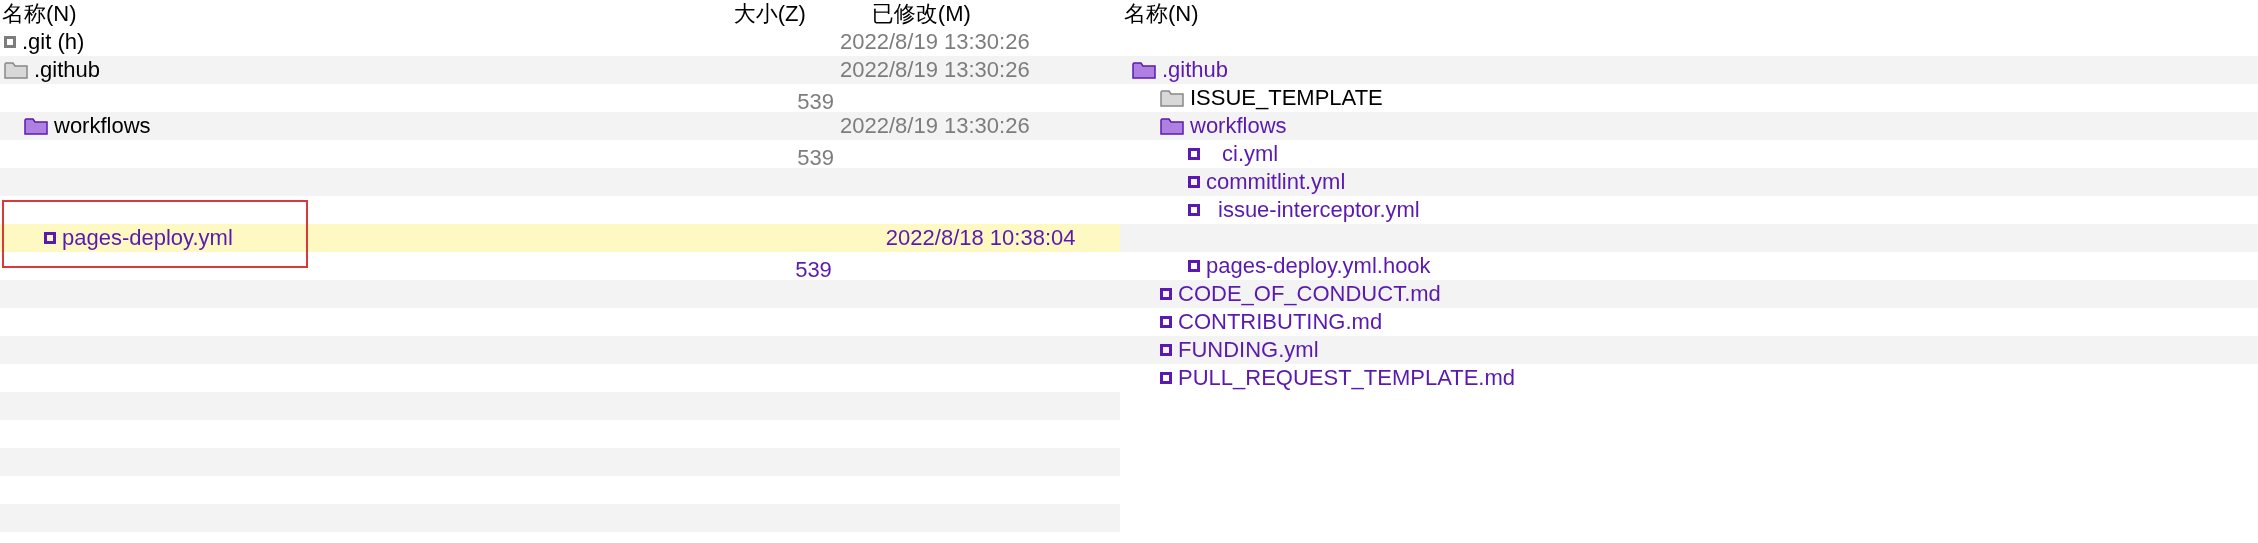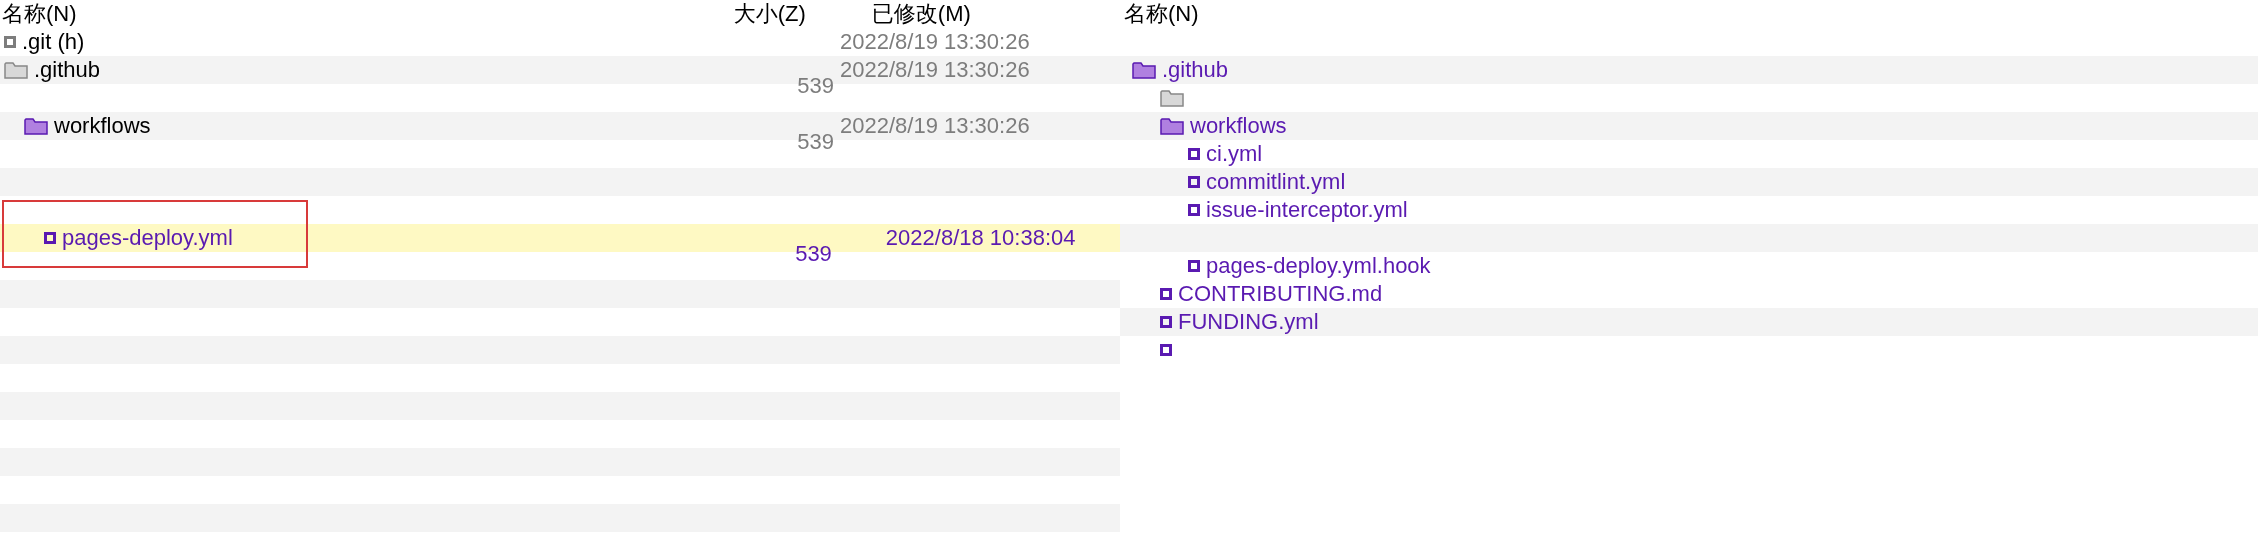--- a/index.html
+++ b/index.html
@@ -18,21 +18,21 @@
     .header-row { display: flex; height: 28px; line-height: 28px; font-size: 22px; gap: 19px; }
     .header-cell { font-weight: 400; }
     .header-name-l { width: 720px; padding-left: 2px; }
     .header-size-l { width: 120px; text-align: left; }
     .header-mod-l  { width: 250px; text-align: left; }
     .header-name-r { padding-left: 4px; }
 
     .rows { }
     .row {
       display: flex; height: 28px; line-height: 28px;
-      align-items: center;
+      align-items: flex-start;
     }
     .row.alt { background: #f3f3f3; }
     .row.selected { background: #fef9c3; color: #5a1ab1; gap: 48px; }
     .highlight-rect {
       position: absolute;
       border: 2px solid #d83a3a;
       left: 2px; top: 200px;
       width: 306px; height: 68px;
       z-index: 5;
     }
@@ -146,51 +146,57 @@
           </svg>
         </span>
         <span class="purple r-label">.github</span>
       </div>
       <div class="r-row" style="padding-left: 40px;">
         <span class="icon-folder grey">
           <svg class="folder-svg" viewBox="0 0 24 20">
             <path d="M1 4 L1 18 L23 18 L23 6 L11 6 L9 3 L2 3 Z" fill="#d8d8d8" stroke="#888" stroke-width="1.5"></path>
           </svg>
         </span>
+        <span class="black r-label">ISSUE_TEMPLATE</span>
       </div>
       <div class="r-row alt" style="padding-left: 40px;">
         <span class="icon-folder purple">
           <svg class="folder-svg" viewBox="0 0 24 20">
             <path d="M1 4 L1 18 L23 18 L23 6 L11 6 L9 3 L2 3 Z" fill="#b080e0" stroke="#5a1ab1" stroke-width="1.5"></path>
           </svg>
         </span>
         <span class="purple r-label">workflows</span>
       </div>
-      <div class="r-row" style="padding-left: 68px;">
+      <div class="r-row" style="padding-left: 68px; gap: 16px;">
         <span class="icon-square purple"></span>
         <span class="purple r-label">ci.yml</span>
       </div>
       <div class="r-row alt" style="padding-left: 68px;">
         <span class="icon-square purple"></span>
         <span class="purple r-label">commitlint.yml</span>
       </div>
-      <div class="r-row" style="padding-left: 68px;">
+      <div class="r-row" style="padding-left: 68px; gap: 12px;">
         <span class="icon-square purple"></span>
         <span class="purple r-label">issue-interceptor.yml</span>
       </div>
       <div class="r-row alt" style="padding-left: 68px;"></div>
       <div class="r-row" style="padding-left: 68px;">
         <span class="icon-square purple"></span>
         <span class="purple r-label">pages-deploy.yml.hook</span>
       </div>
+      <div class="r-row alt" style="padding-left: 40px;">
+        <span class="icon-square purple"></span>
+        <span class="purple r-label">CODE_OF_CONDUCT.md</span>
+      </div>
       <div class="r-row" style="padding-left: 40px;">
         <span class="icon-square purple"></span>
         <span class="purple r-label">CONTRIBUTING.md</span>
       </div>
       <div class="r-row alt" style="padding-left: 40px;">
         <span class="icon-square purple"></span>
         <span class="purple r-label">FUNDING.yml</span>
       </div>
       <div class="r-row" style="padding-left: 40px;">
         <span class="icon-square purple"></span>
+        <span class="purple r-label">PULL_REQUEST_TEMPLATE.md</span>
       </div>
     </div>
 </div>
 
 </body></html>

